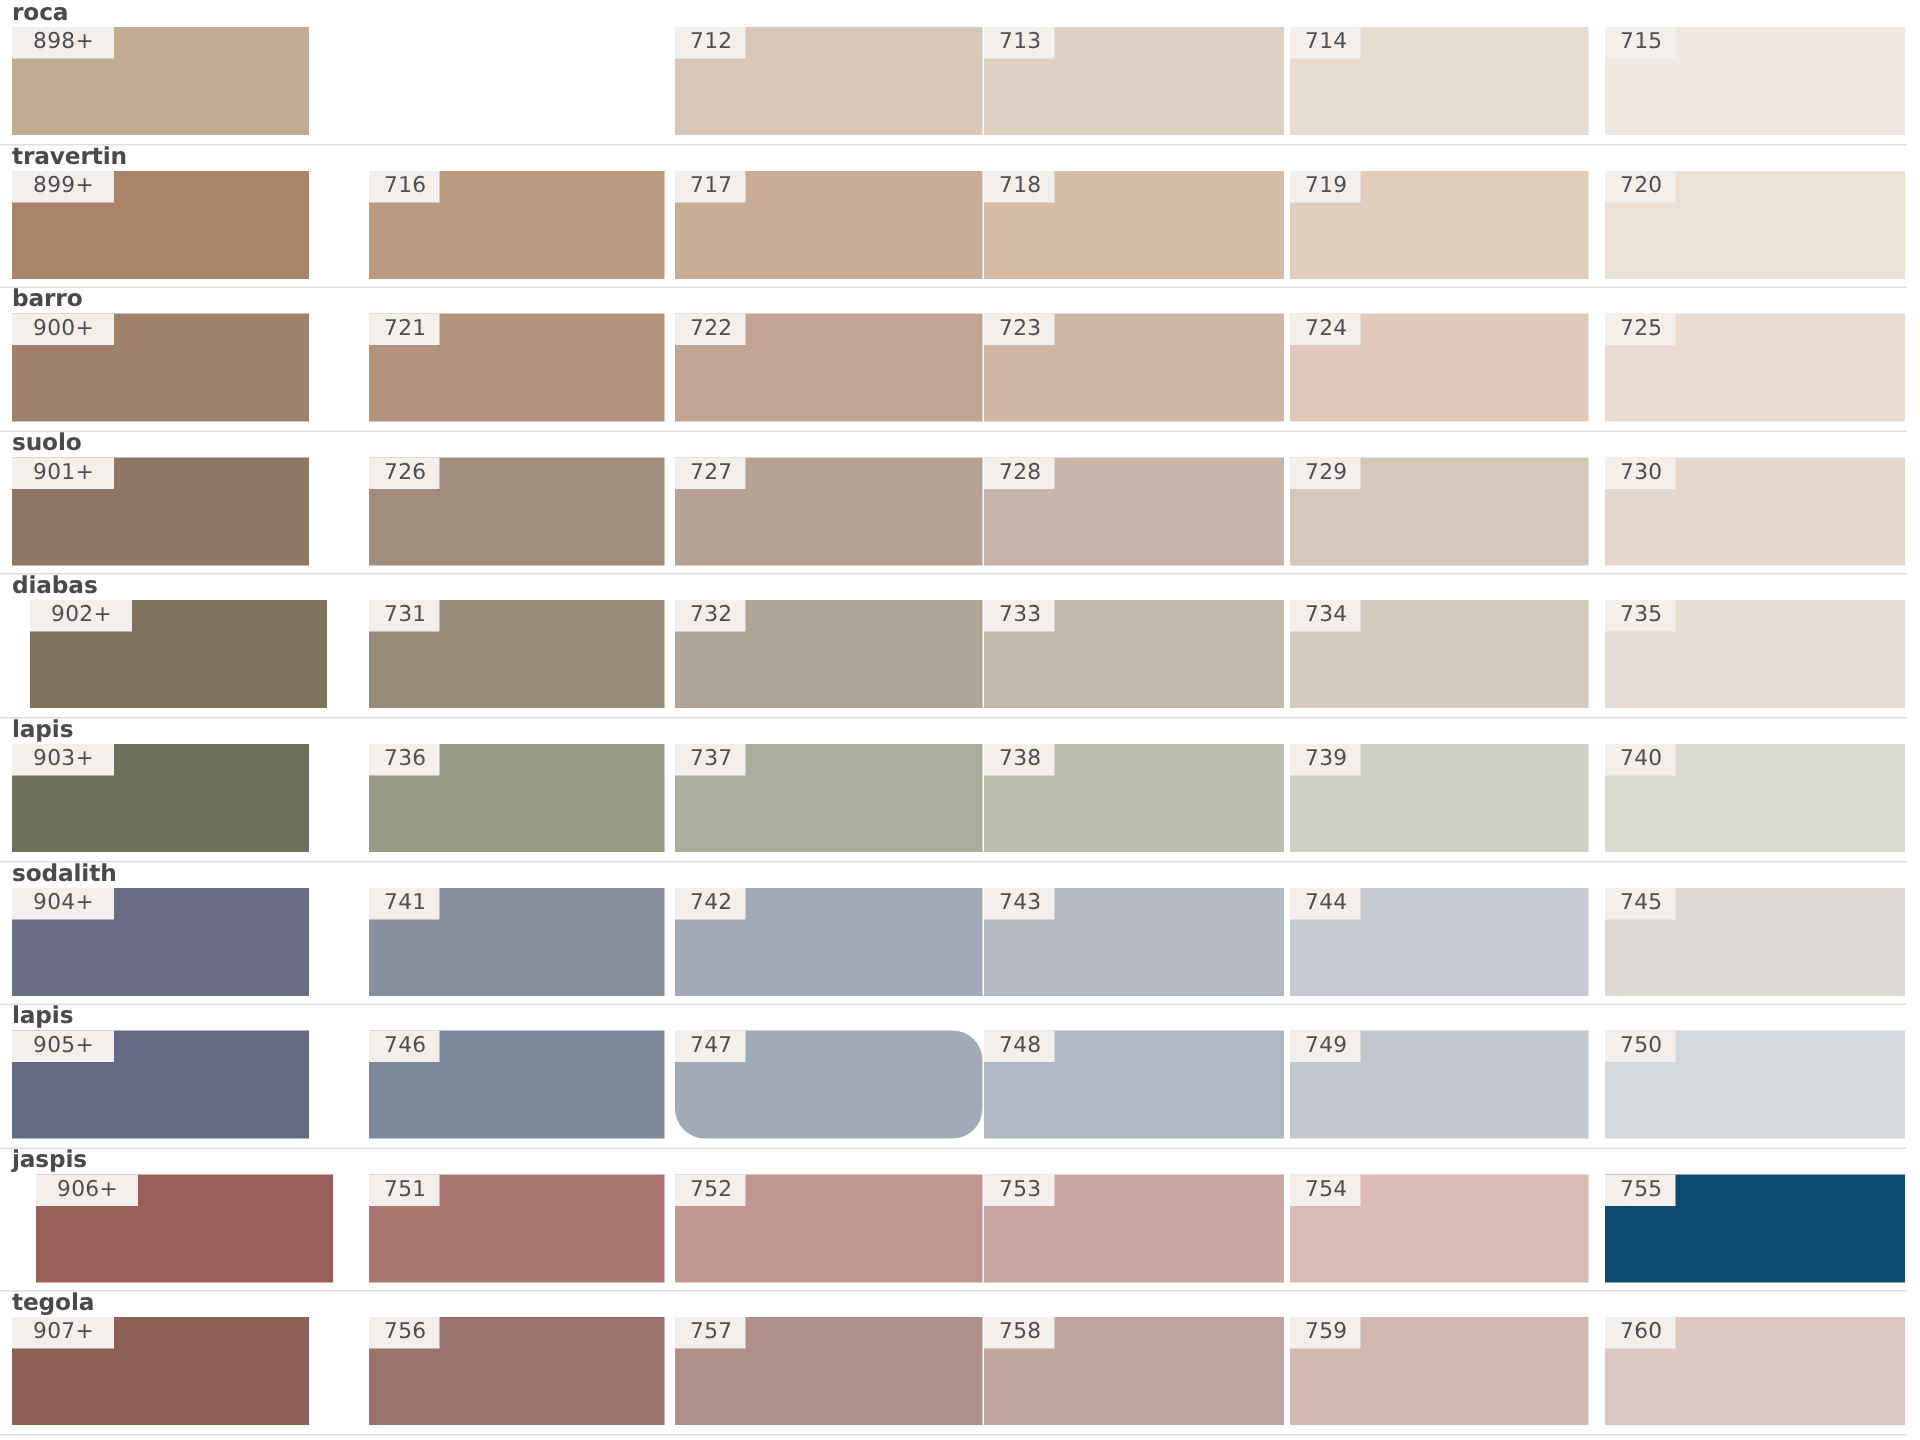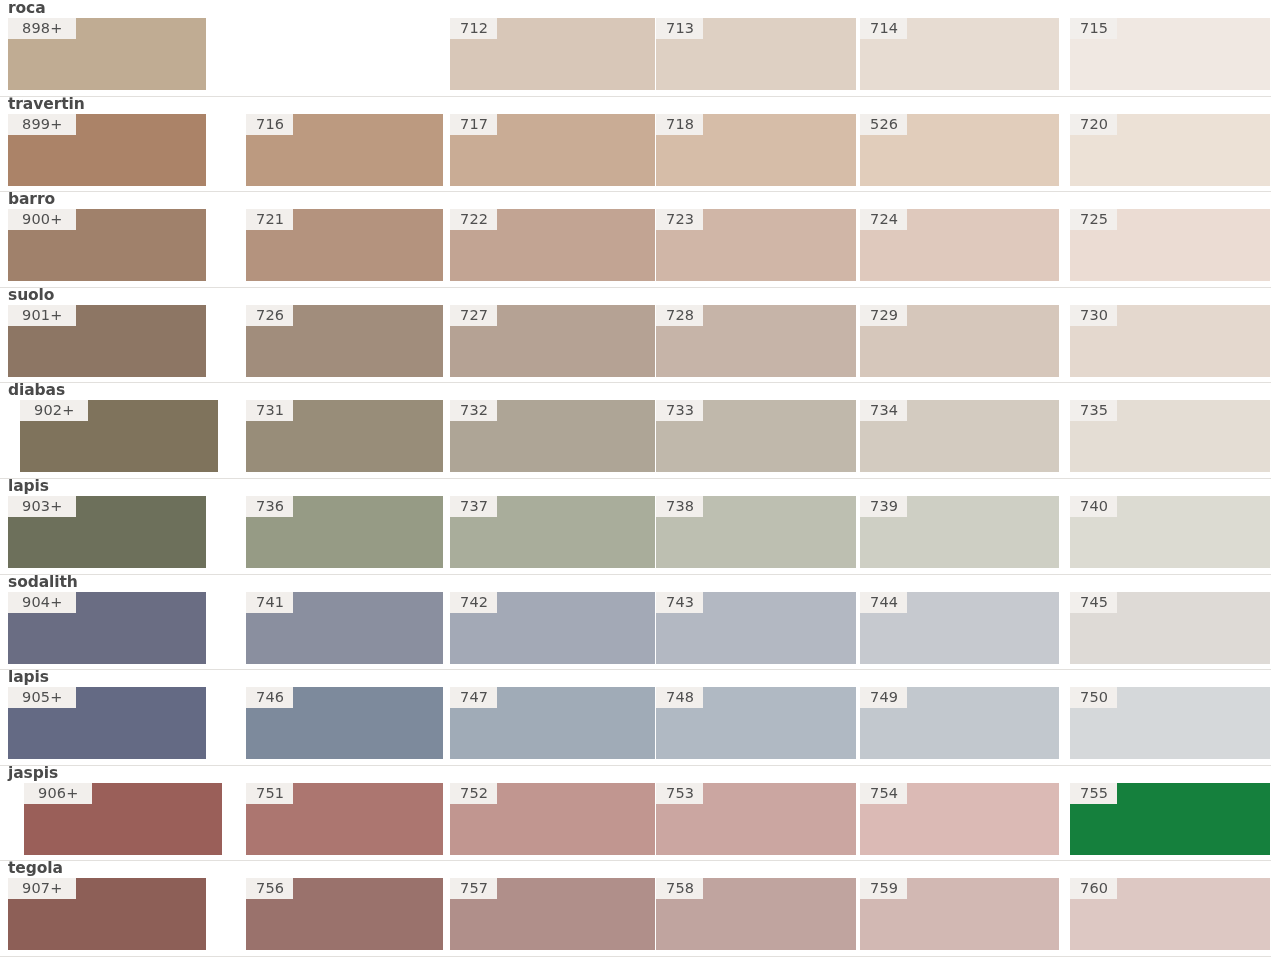--- a/index.html
+++ b/index.html
@@ -110,21 +110,21 @@
         <div class="swatch" title="716" style="left: 246px; width: 197px; background: rgb(188, 154, 128);">
           <div class="badge">716</div>
         </div>
         <div class="swatch" title="717" style="left: 450px; width: 205px; background: rgb(201, 172, 149);">
           <div class="badge">717</div>
         </div>
         <div class="swatch" title="718" style="left: 656px; width: 200px; background: rgb(214, 189, 168);">
           <div class="badge">718</div>
         </div>
         <div class="swatch" title="719" style="left: 860px; width: 199px; background: rgb(225, 205, 187);">
-          <div class="badge">526</div>
+          <div class="badge">719</div>
         </div>
         <div class="swatch" title="720" style="left: 1070px; width: 200px; background: rgb(236, 225, 214);">
           <div class="badge">720</div>
         </div>
       </div>
     </div>
     <div class="row" style="height: 95.6px;">
       <div class="row-sep"></div>
       <div class="row-label">barro</div>
       <div class="swatches">
@@ -247,21 +247,21 @@
     <div class="row" style="height: 95.6px;">
       <div class="row-sep"></div>
       <div class="row-label">lapis</div>
       <div class="swatches">
         <div class="swatch" title="905+" style="left: 8px; width: 198px; background: rgb(100, 106, 132);">
           <div class="badge wide">905+</div>
         </div>
         <div class="swatch" title="746" style="left: 246px; width: 197px; background: rgb(125, 138, 156);">
           <div class="badge">746</div>
         </div>
-        <div class="swatch" title="747" style="left: 450px; width: 205px; background: rgb(160, 171, 183);">
+        <div class="swatch" title="747" style="left: 450px; width: 205px; background: rgb(160, 171, 183); border-radius: 20px;">
           <div class="badge">747</div>
         </div>
         <div class="swatch" title="748" style="left: 656px; width: 200px; background: rgb(176, 185, 195);">
           <div class="badge">748</div>
         </div>
         <div class="swatch" title="749" style="left: 860px; width: 199px; background: rgb(194, 200, 206); text-align: center;">
           <div class="badge">749</div>
         </div>
         <div class="swatch" title="750" style="left: 1070px; width: 200px; background: rgb(213, 216, 218);">
           <div class="badge">750</div>
@@ -280,21 +280,21 @@
         </div>
         <div class="swatch" title="752" style="left: 450px; width: 205px; background: rgb(193, 150, 144);">
           <div class="badge">752</div>
         </div>
         <div class="swatch" title="753" style="left: 656px; width: 200px; background: rgb(203, 166, 161);">
           <div class="badge">753</div>
         </div>
         <div class="swatch" title="754" style="left: 860px; width: 199px; background: rgb(219, 186, 181);">
           <div class="badge">754</div>
         </div>
-        <div class="swatch" title="755" style="left: 1070px; width: 200px; background: #15803d;">
+        <div class="swatch" title="755" style="left: 1070px; width: 200px; background: #0c4a6e;">
           <div class="badge">755</div>
         </div>
       </div>
     </div>
     <div class="row" style="height: 95.6px;">
       <div class="row-sep"></div>
       <div class="row-label">tegola</div>
       <div class="swatches">
         <div class="swatch" title="907+" style="left: 8px; width: 198px; background: rgb(141, 95, 87);">
           <div class="badge wide">907+</div>

